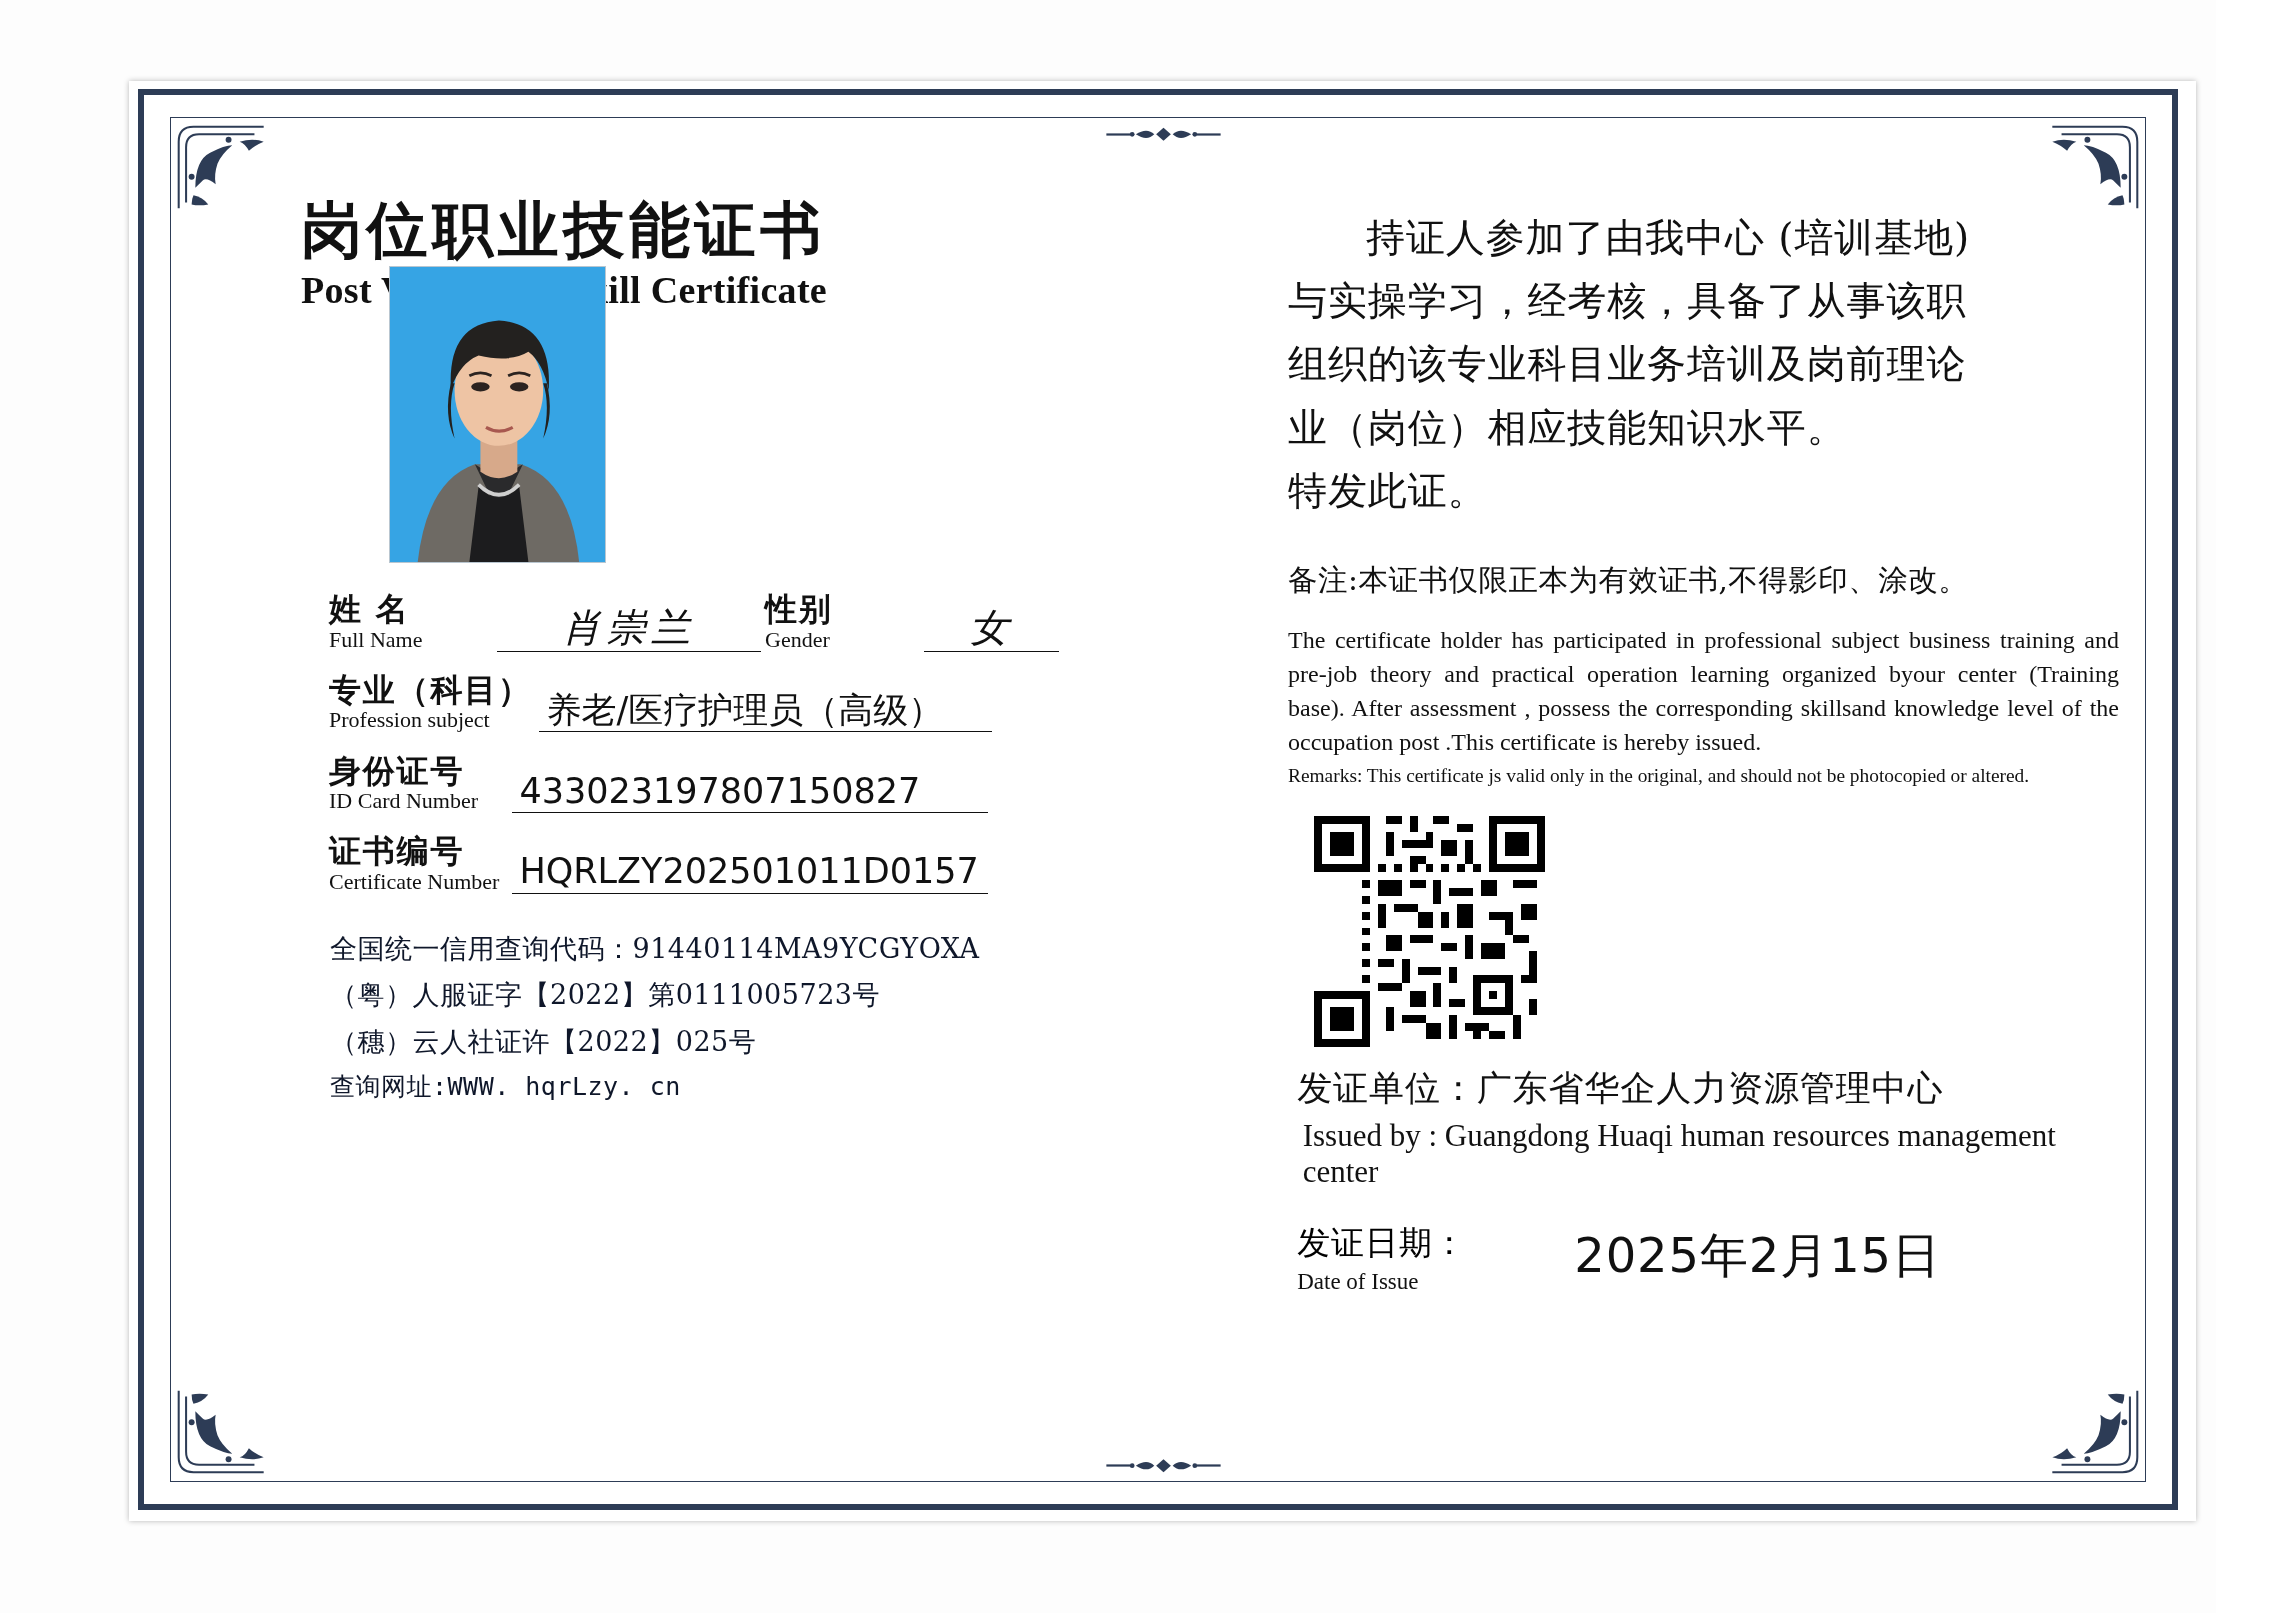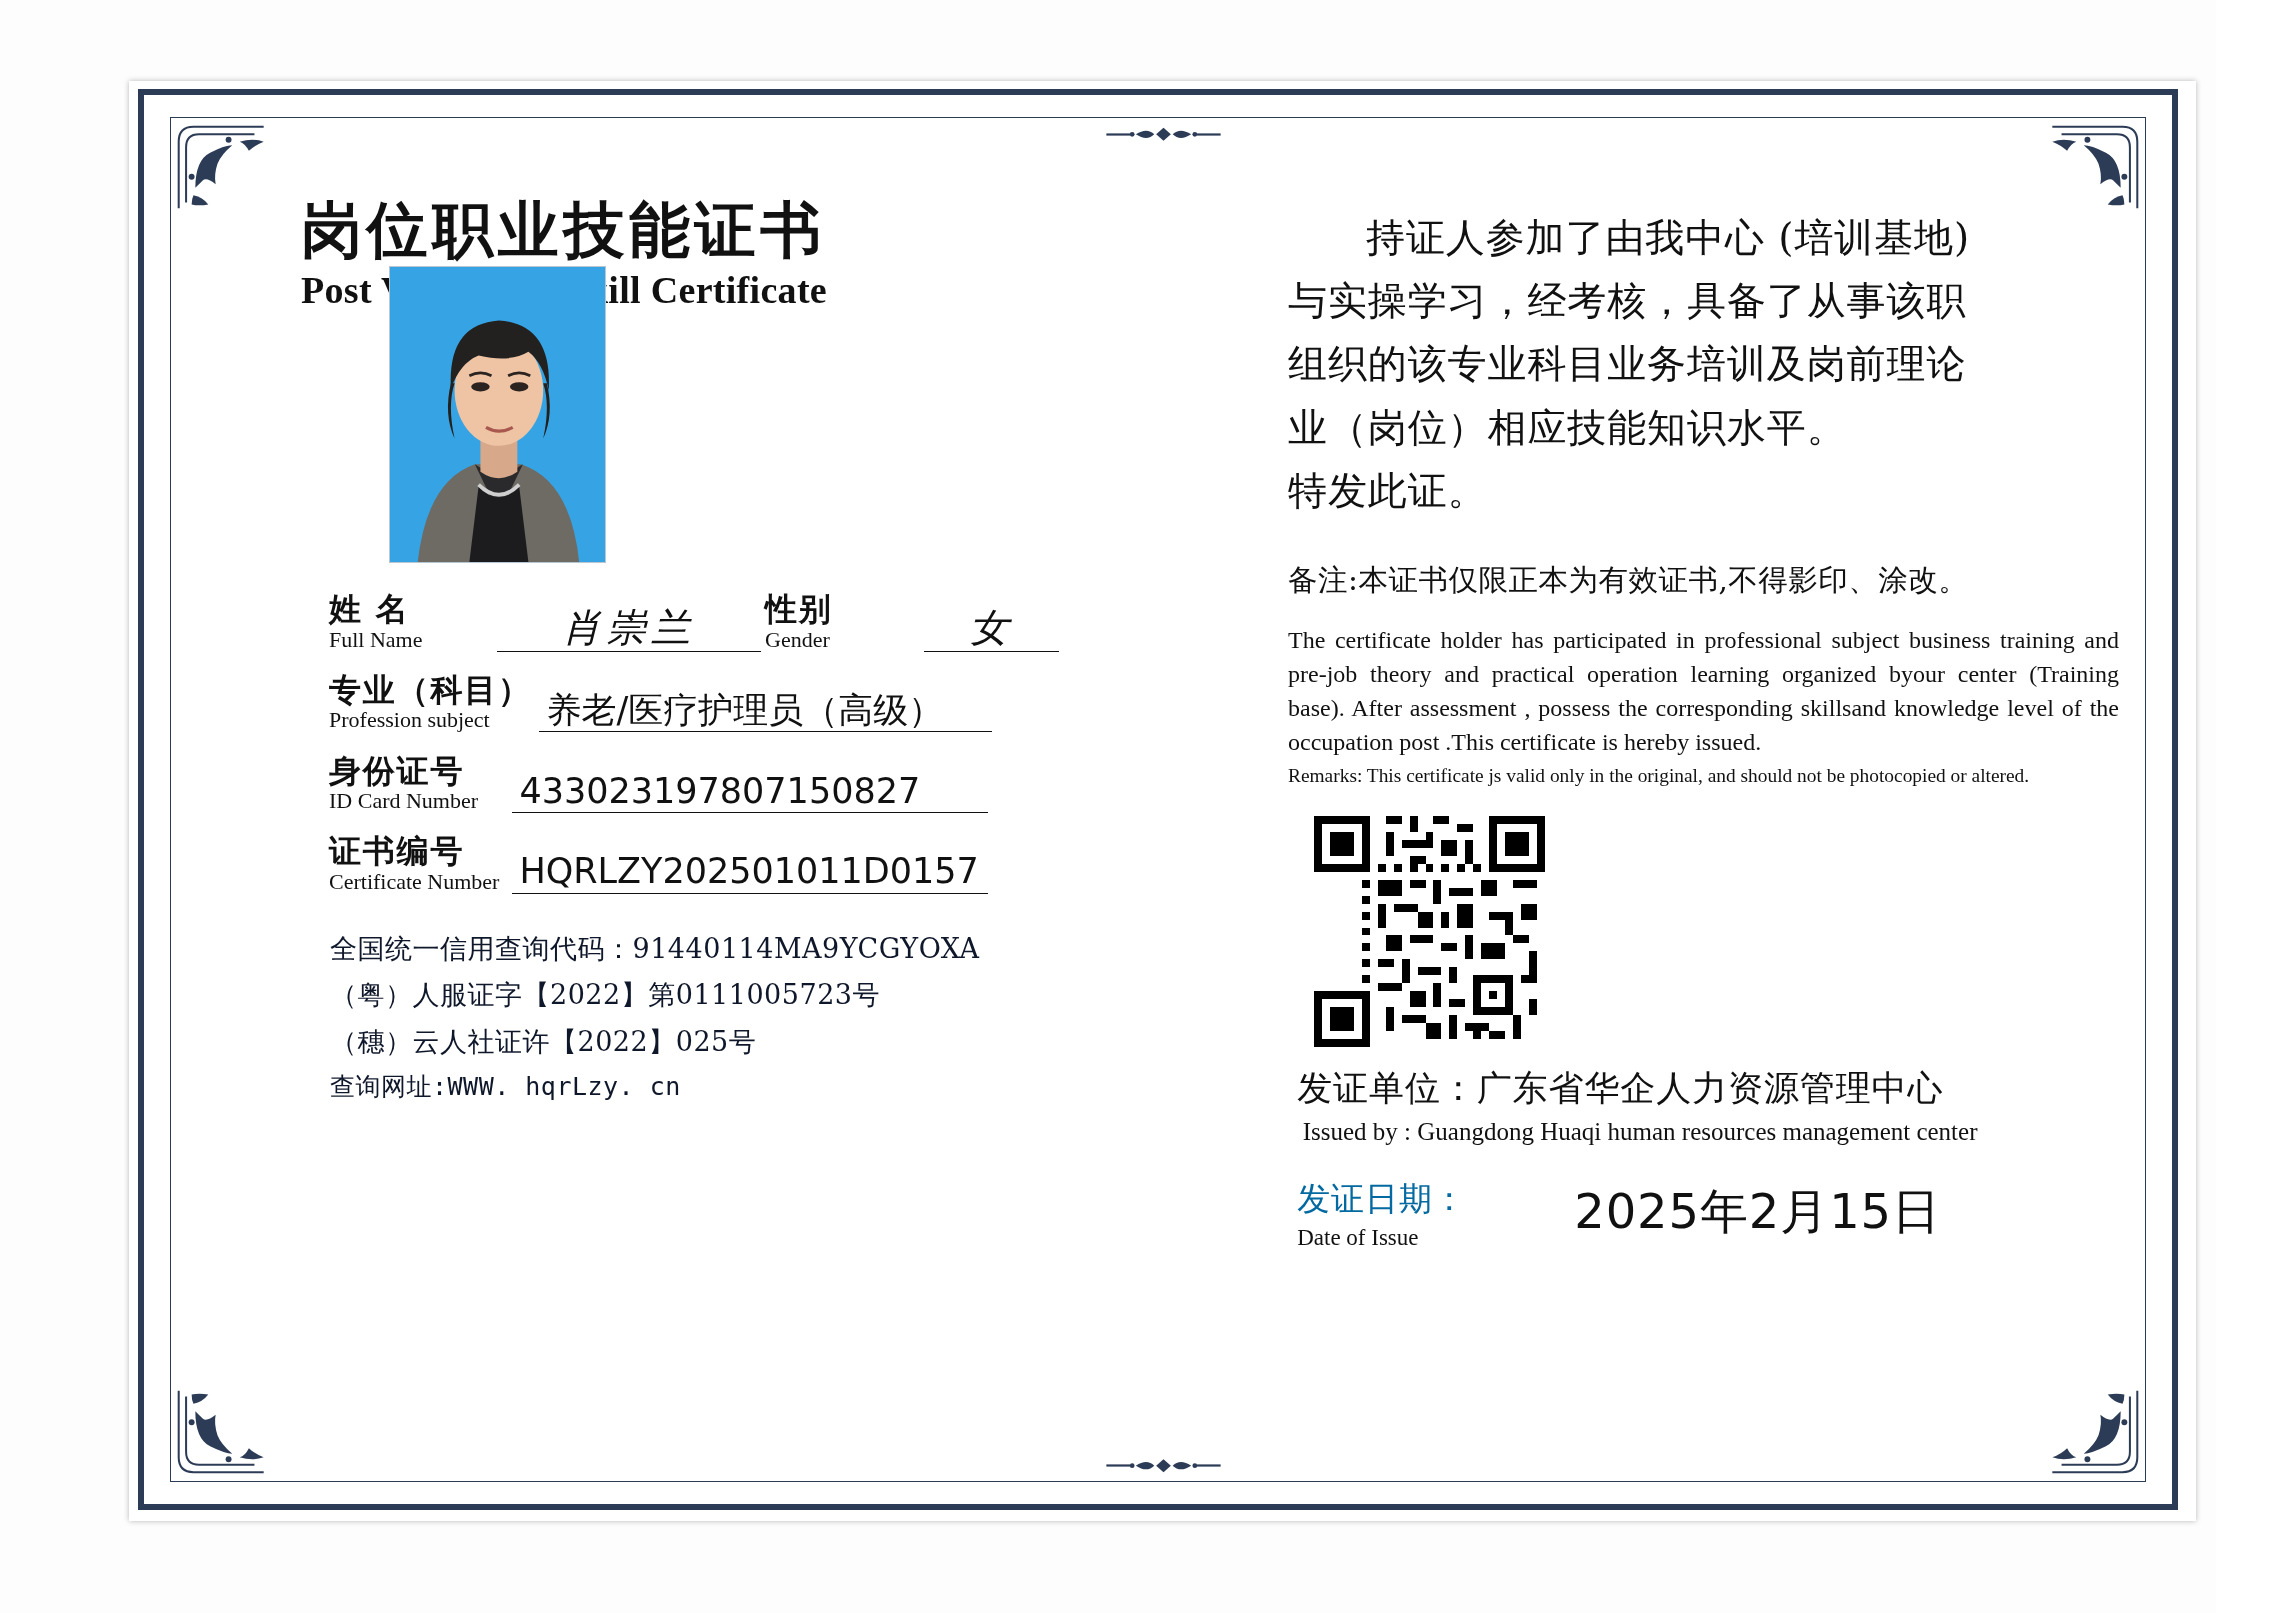--- a/index.html
+++ b/index.html
@@ -244,40 +244,40 @@
     margin-left: 9.2px;
   }
   #issuer .cn {
     font-family: "DejaVu Serif", "Liberation Serif", serif;
     font-size: 35px;
     color: #111;
     letter-spacing: 0.9px;
   }
   #issuer .en {
     font-family: "Liberation Serif", serif;
-    font-size: 25px;
+    font-size: 31px;
     color: #111;
     margin-top: 5.5px;
     margin-left: 5.5px;
   }
 
   #issue-date {
     margin-top: 31px;
     margin-left: 9.2px;
     position: relative;
     height: 81px;
   }
   #issue-date .lbl2 {
     position: absolute; left: 0; top: 0;
   }
   #issue-date .lbl2 .cn {
     display: block;
     font-family: "DejaVu Serif", "Liberation Serif", serif;
     font-size: 33px;
-    color: #0369a1;
+    color: #000000;
     letter-spacing: 0.9px;
   }
   #issue-date .lbl2 .en {
     display: block;
     font-family: "Liberation Serif", serif;
     font-size: 23px;
     color: #111;
     margin-top: 3.7px;
   }
   #issue-date .date-val {

